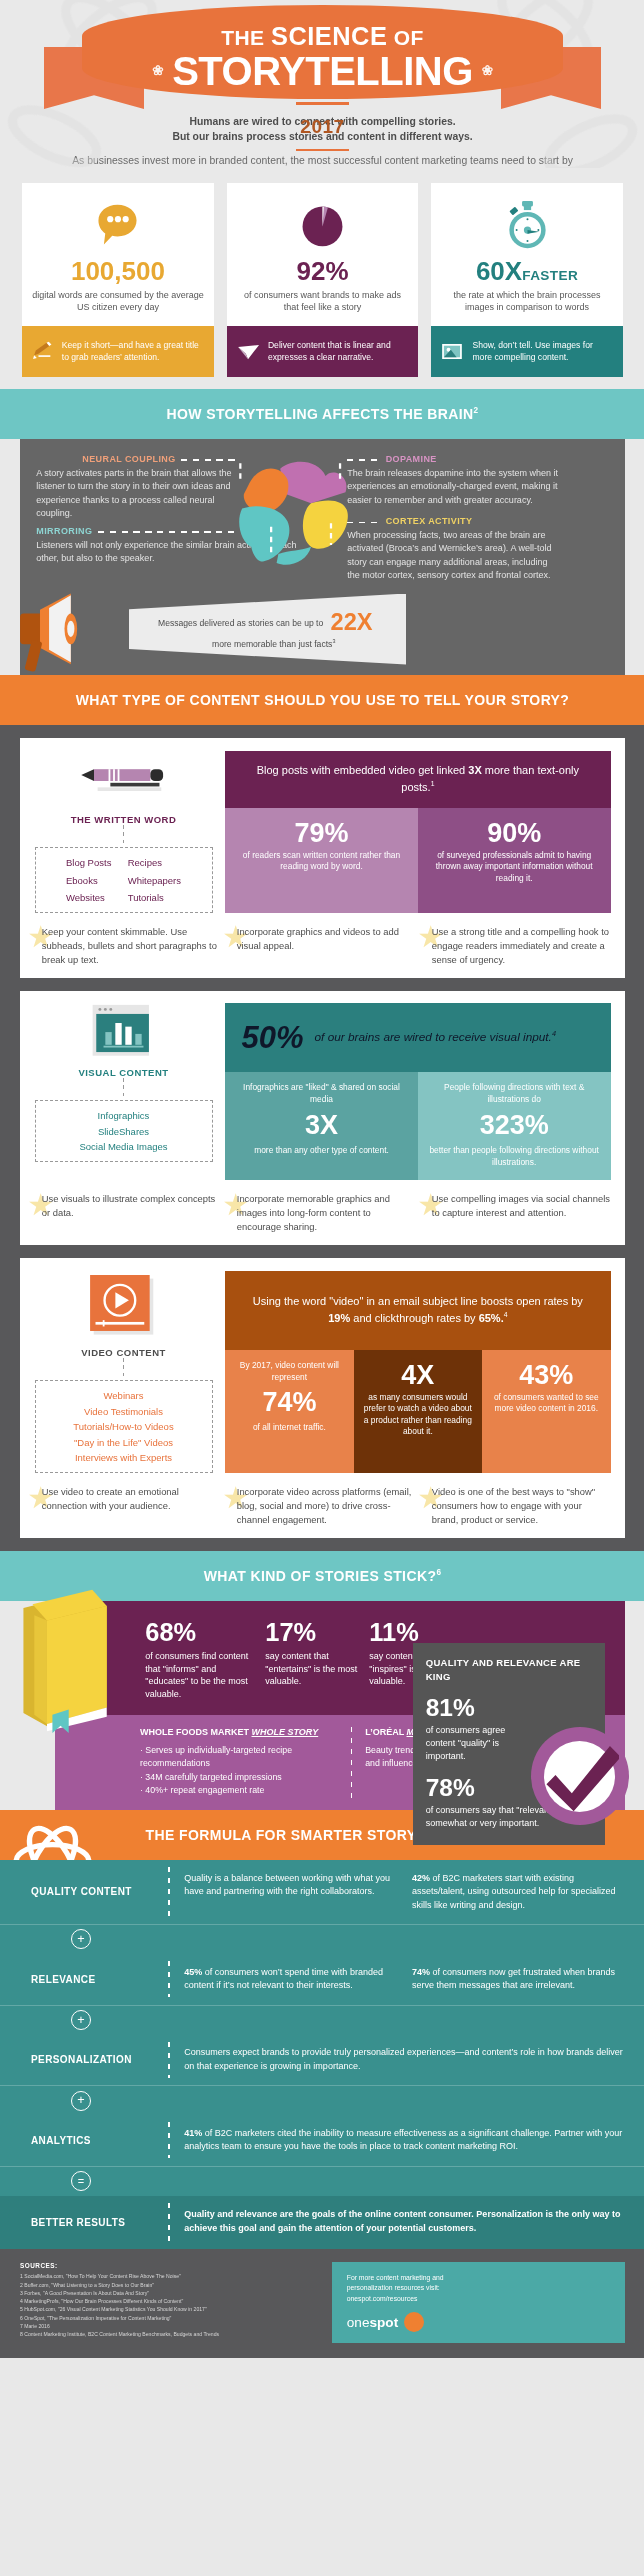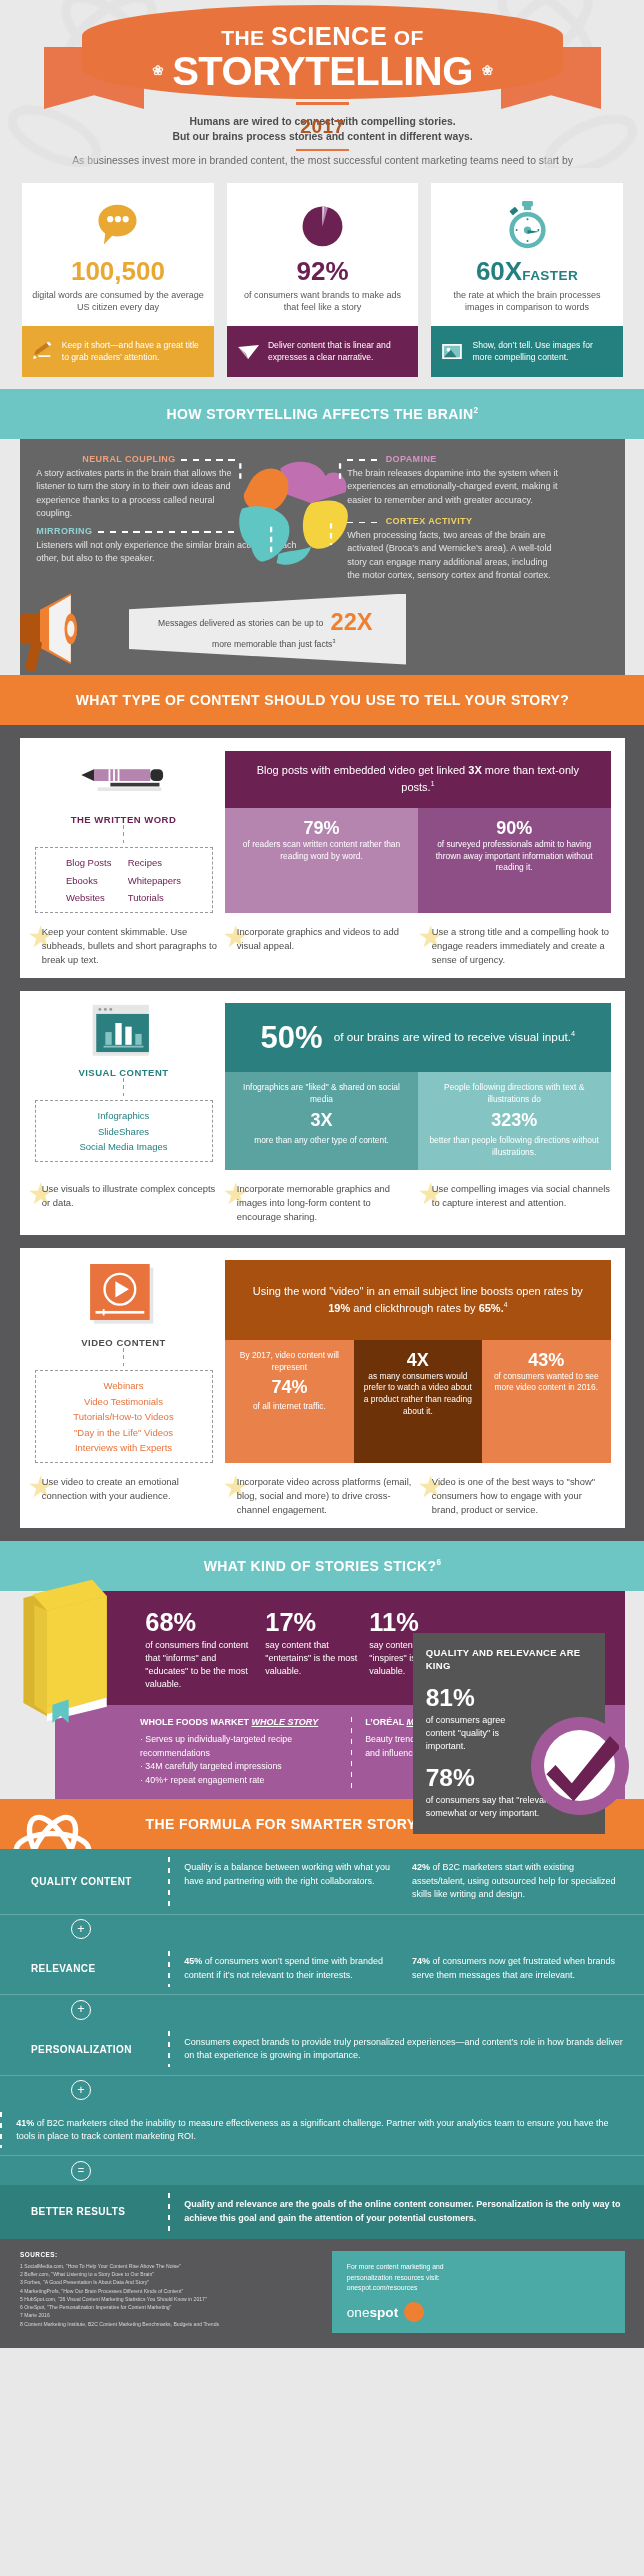--- a/index.html
+++ b/index.html
@@ -105,23 +105,23 @@
   }
   .dashbox.single { flex-direction: column; align-items: center; gap: 4.5px; }
   .dashcol { display: flex; flex-direction: column; gap: 6.4px; }
   .dashitem { font-size: 9.5px; }
   .panel-right { flex: 1; display: flex; flex-direction: column; }
   .pr-head { padding: 12.7px 16.3px; text-align: center; color: #fff; font-size: 11px; line-height: 1.45; }
   .pr-head b { font-weight: bold; }
   .pr-head sup { font-size: 6.8px; }
   .pr-cells { display: flex; flex: 1; }
   .pr-cell { flex: 1; padding: 10px 9px 11.8px; text-align: center; color: #fff; }
-  .pr-cell .big { font-size: 18px; font-weight: bold; line-height: 1.15; }
+  .pr-cell .big { font-size: 27px; font-weight: bold; line-height: 1.15; }
   .pr-cell .sm { font-size: 8.4px; line-height: 1.38; }
-  .pr-50 { display:flex; align-items:center; justify-content:center; gap: 11px; padding: 16.3px; color:#ffffff;}
+  .pr-50 { display:flex; align-items:center; gap: 11px; padding: 16.3px; color:#0f172a;font-style:italic;}
   .pr-50 .big { font-size: 31px; font-weight: bold; }
   .pr-50 .sm { font-size: 11.8px; line-height: 1.4; text-align:left; }
   .stars { display: flex; gap: 9px; margin-top: 11.8px; }
   .starcell { flex: 1; position: relative; padding-left: 7.3px; }
   .star-glyph { position: absolute; left: -7.3px; top: -5.4px; font-size: 30px; color: #f8e6a8; z-index:0; }
   .star-text { position: relative; z-index: 1; font-size: 9.4px; line-height: 1.5; color: #4d4d4d; }
 
   
   .stick-sec { background: #e9e9e9; padding: 0 20px 0; position: relative; }
   .stick-purple { background: #6b2252; padding: 18px 16.3px 14.5px; display: flex; gap: 9px; margin-left: 35px; position:relative;}
@@ -680,20 +680,21 @@
       <div class="frow-dash"></div>
       <div class="frow-body">
         <div class="fcell">Consumers expect brands to provide truly personalized experiences—and content’s role in how brands deliver on that experience is growing in importance.</div>
       </div>
     </div>
     <div class="plus-row">
         <div class="plus-circle">+</div>
       </div>
 
     <div class="frow">
+      <div class="frow-label">ANALYTICS</div>
       <div class="frow-dash"></div>
       <div class="frow-body">
         <div class="fcell"><b>41%</b><span> of B2C marketers cited the inability to measure effectiveness as a significant challenge. Partner with your analytics team to ensure you have the tools in place to track content marketing ROI.</span></div>
       </div>
     </div>
     <div class="plus-row">
         <div class="eq-circle">=</div>
       </div>
 
     <div class="frow frow-final" style="border-bottom:none">

